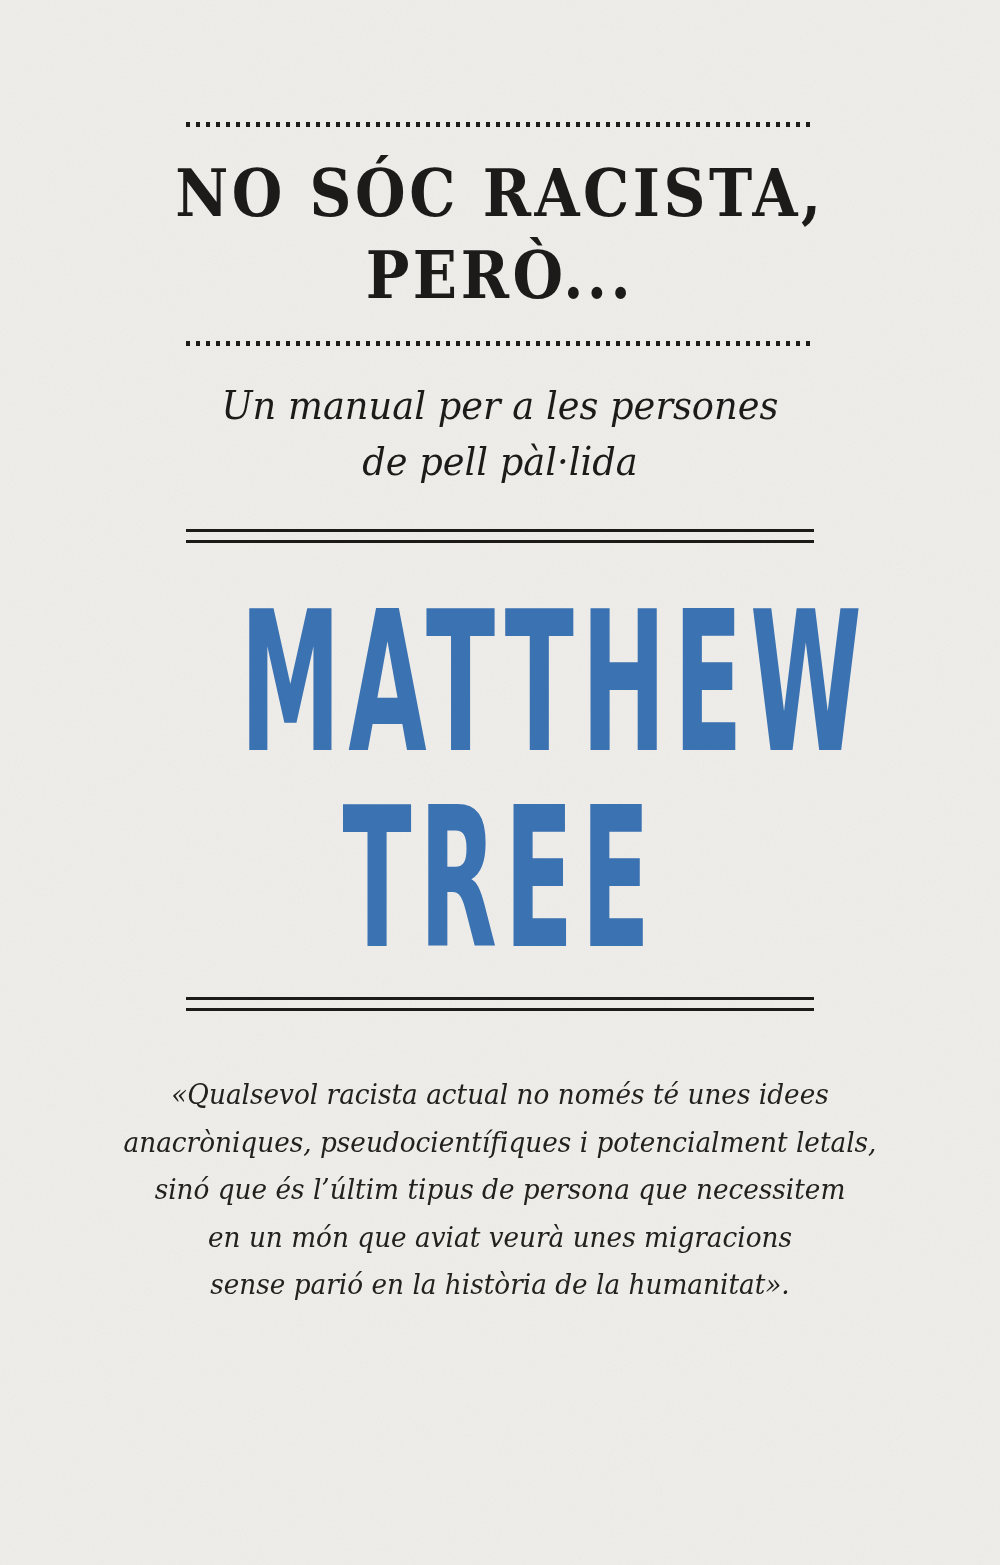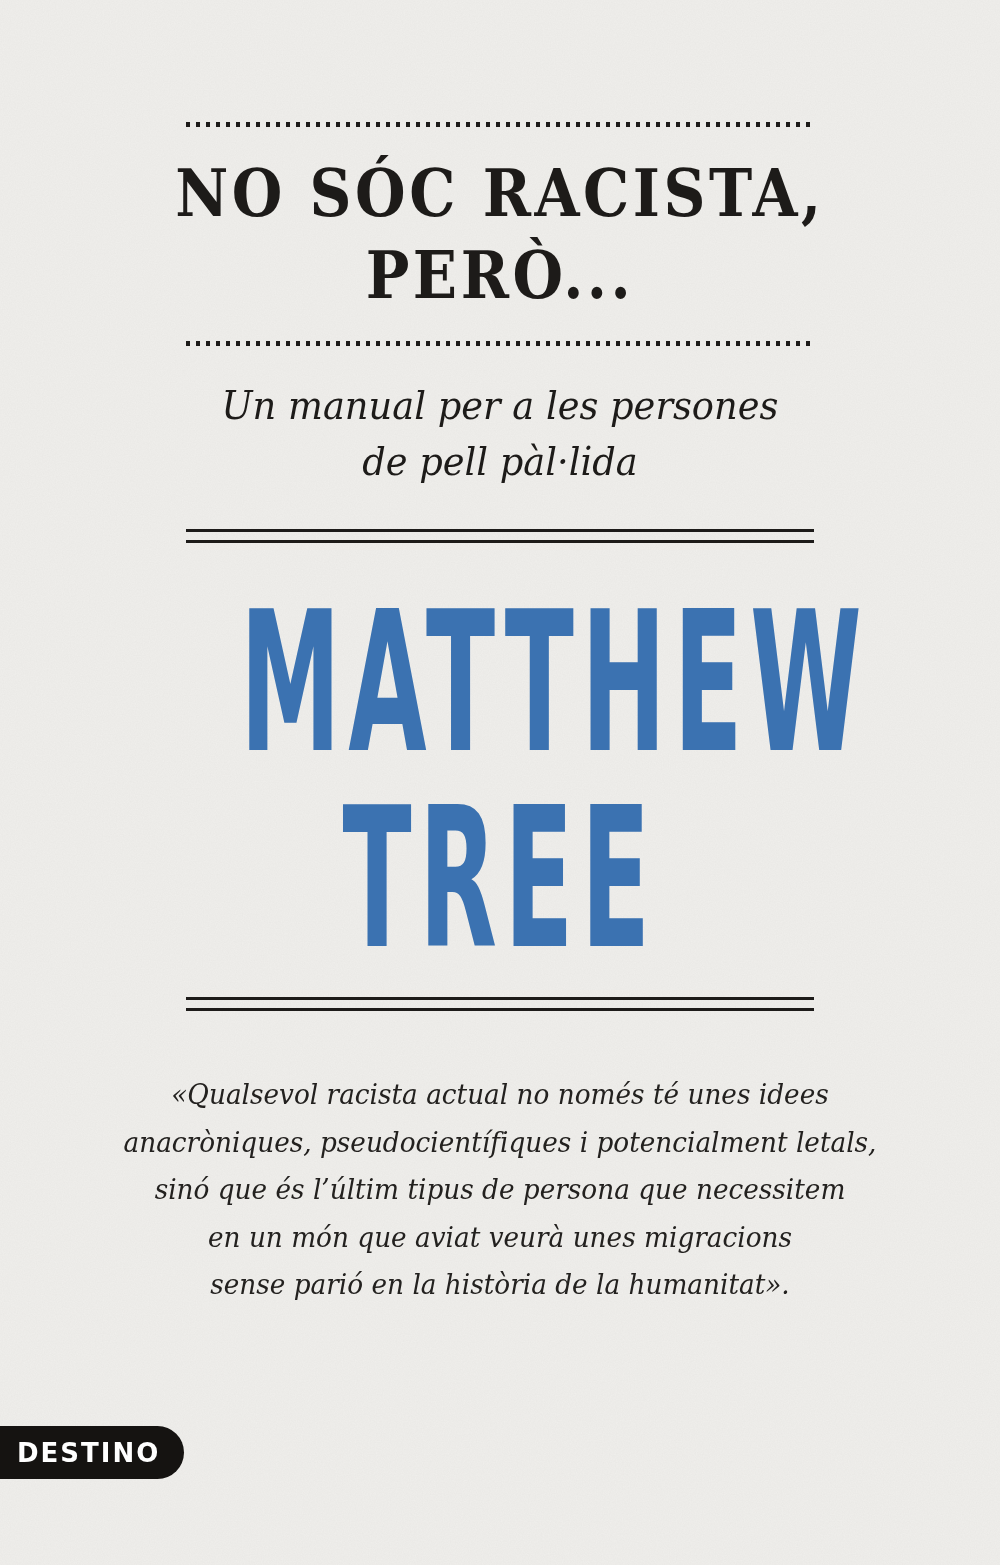--- a/index.html
+++ b/index.html
@@ -144,17 +144,14 @@
   <div class="double-rule lower"></div>
 
   <blockquote class="quote">
     <span class="line">«Qualsevol racista actual no només té unes idees</span>
     <span class="line">anacròniques, pseudocientífiques i potencialment letals,</span>
     <span class="line">sinó que és l’últim tipus de persona que necessitem</span>
     <span class="line">en un món que aviat veurà unes migracions</span>
     <span class="line">sense parió en la història de la humanitat».</span>
   </blockquote>
 
-  <div class="publisher-pill">
-    <span class="publisher-name">DESTINO</span>
-  </div>
 
 </div>
 
 </body></html>

